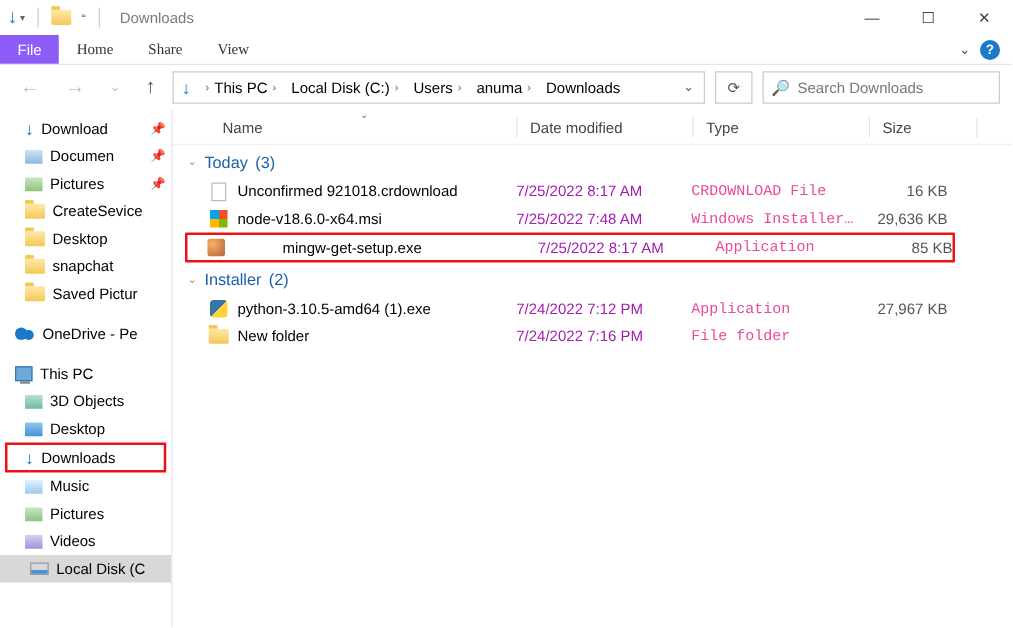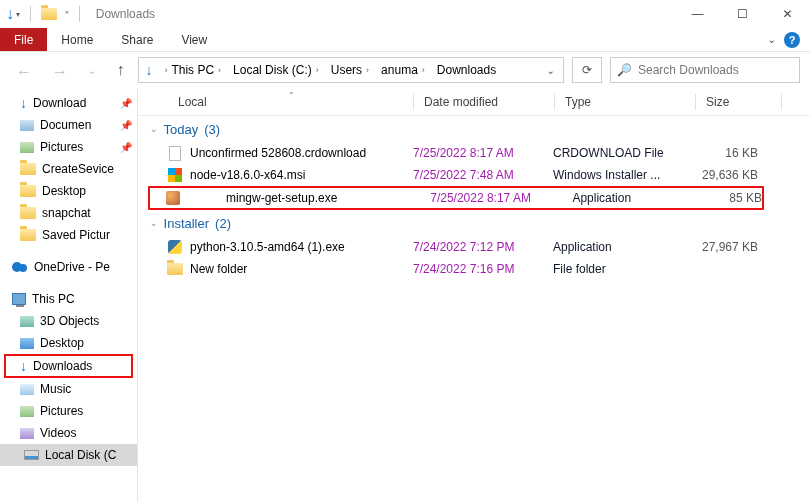--- a/index.html
+++ b/index.html
@@ -10,22 +10,22 @@
   .titlebar .sep { width: 1px; height: 16px; background: #ccc; margin: 0 6px; }
   .titlebar .title { color: #7a7a7a; font-size: 12px; margin-left: 10px; }
   .titlebar .ctrls { margin-left: auto; display: flex; }
   .titlebar .ctrls span { width: 45px; height: 28px; display: flex; align-items: center; justify-content: center; color: #444; }
   .arrow-down { color: #2180d8; font-size: 16px; }
   .qat-chev { font-size: 8px; color: #666; margin-left: -2px }
   .folder-icon { width: 16px; height: 12px; background: linear-gradient(#ffe9a6,#f4c858); border-radius: 1px; position: relative; display:inline-block; }
   .folder-icon::before { content:""; position:absolute; top:-3px; left:0; width:7px; height:3px; background:#f4c858; border-radius:1px 1px 0 0;}
   
   .ribbon { height: 24px; display: flex; align-items: stretch; border-bottom: 1px solid #e5e5e5; }
-  .ribbon .file { background:#b91c1c; color:#fff; padding:0 14px; display:flex; align-items:center; font-size:12px;}
-  .ribbon .tab { padding:0 14px; display:flex; align-items:center; color:#333; }
+  .ribbon .file { background:#8b5cf6; color:#fff; padding:0 14px; display:flex; align-items:center; font-size:12px;}
+  .ribbon .tab { padding:0 14px; display:flex; align-items:center; color:#333;font-family:Liberation Serif, serif; }
   .ribbon .ribend { margin-left:auto; display:flex; align-items:center; gap:8px; padding-right:10px; color:#444;}
   .help-badge { width:16px; height:16px; border-radius:50%; background:#1979ca; color:#fff; font-size:11px; display:flex; align-items:center; justify-content:center; font-weight:bold;}
   
   .navbar { height: 36px; display:flex; align-items:center; gap:8px; padding:0 10px; }
   .navbar .navbtn { color:#bbb; font-size:16px; padding:0 6px;}
   .navbar .navbtn.up { color:#555; }
   .navbar .addrbox { flex:1; height:26px; border:1px solid #ccc; display:flex; align-items:center; padding:0 2px; gap:0; overflow:hidden;}
   .navbar .crumb { display:flex; align-items:center; padding:0 4px; white-space:nowrap;}
   .navbar .crumb .car { color:#666; font-size:9px; padding:0 4px;}
   .navbar .addrbox .dl-icon { margin:0 4px;}
@@ -65,21 +65,21 @@
   .col-name{ width:235px;} .col-date{width:130px;} .col-type{width:130px;} .col-size{width:75px; text-align:left;}
   .headers .divider{ width:1px;height:16px;background:#e3e3e3; margin-right:10px;}
   .headers .sortcaret{ position:absolute; left:150px; top:-1px; font-size:8px; color:#777;}
   .grouphdr { display:flex; align-items:center; gap:6px; height:26px; padding-left:12px; color:#1a5fa7; font-size:13px;}
   .grouphdr .chev{ color:#888; font-size:9px;}
   .grouphdr .count{ color:#1a5fa7;}
   .row { display:flex; align-items:center; height:22px; padding-left:28px; }
   .row .fi { width:18px; display:flex; justify-content:center; margin-right:6px;}
   .row .nm { width:223px; white-space:nowrap; overflow:hidden;}
   .row .dt { width:140px; color:#a21caf;}
-  .row .tp { width:135px; color:#0f172a; white-space:nowrap; overflow:hidden; text-overflow:ellipsis;}
+  .row .tp { width:135px; color:#ec4899; white-space:nowrap; overflow:hidden; text-overflow:ellipsis;font-family:Liberation Mono, monospace;}
   .row .sz { width:70px; text-align:right; color:#555;}
   .row.hl { border:2px solid #e11; border-radius:1px; margin-left:10px; margin-right:46px; padding-left:16px; height:24px;gap:40px;}
   .row.hl .nm{width:225px;} .row.hl .dt{width:140px;} .row.hl .tp{width:135px;}
   .file-blank{width:12px;height:15px;border:1px solid #bbb;background:#fff;}
   .file-msi{width:14px;height:14px;background:conic-gradient(#f25022 0 25%,#7fba00 0 50%,#ffb900 0 75%,#00a4ef 0);}
   .file-exe1{width:14px;height:14px;background:radial-gradient(circle at 30% 30%,#f7b267,#b65f34);border-radius:2px;}
   .file-py{width:14px;height:14px;background:linear-gradient(135deg,#3776ab 50%,#ffd43b 50%);border-radius:3px;}
 </style>
 </head>
 <body>
@@ -218,40 +218,40 @@
         <span>Videos</span>
       </div>
       <div class="item sel">
         <span class="disk-ico"></span>
         <span>Local Disk (C</span>
       </div>
     </div>
   <div class="content">
     <div class="headers">
       <span class="sortcaret">⌄</span>
-      <span class="col col-name">Local</span>
+      <span class="col col-name">Name</span>
         <span class="divider"></span>
       <span class="col col-date">Date modified</span>
         <span class="divider"></span>
       <span class="col col-type">Type</span>
         <span class="divider"></span>
       <span class="col col-size">Size</span>
         <span class="divider"></span>
     </div>
     <div id="filebody">
         <div class="grouphdr">
           <span class="chev">⌄</span>
           <span>Today</span>
           <span class="count">(3)</span>
         </div>
         <div class="row">
           <span class="fi">
             <span class="file-blank"></span>
           </span>
-          <span class="nm">Unconfirmed 528608.crdownload</span>
+          <span class="nm">Unconfirmed 921018.crdownload</span>
           <span class="dt">7/25/2022 8:17 AM</span>
           <span class="tp">CRDOWNLOAD File</span>
           <span class="sz">16 KB</span>
         </div>
         <div class="row">
           <span class="fi">
             <span class="file-msi"></span>
           </span>
           <span class="nm">node-v18.6.0-x64.msi</span>
           <span class="dt">7/25/2022 7:48 AM</span>

